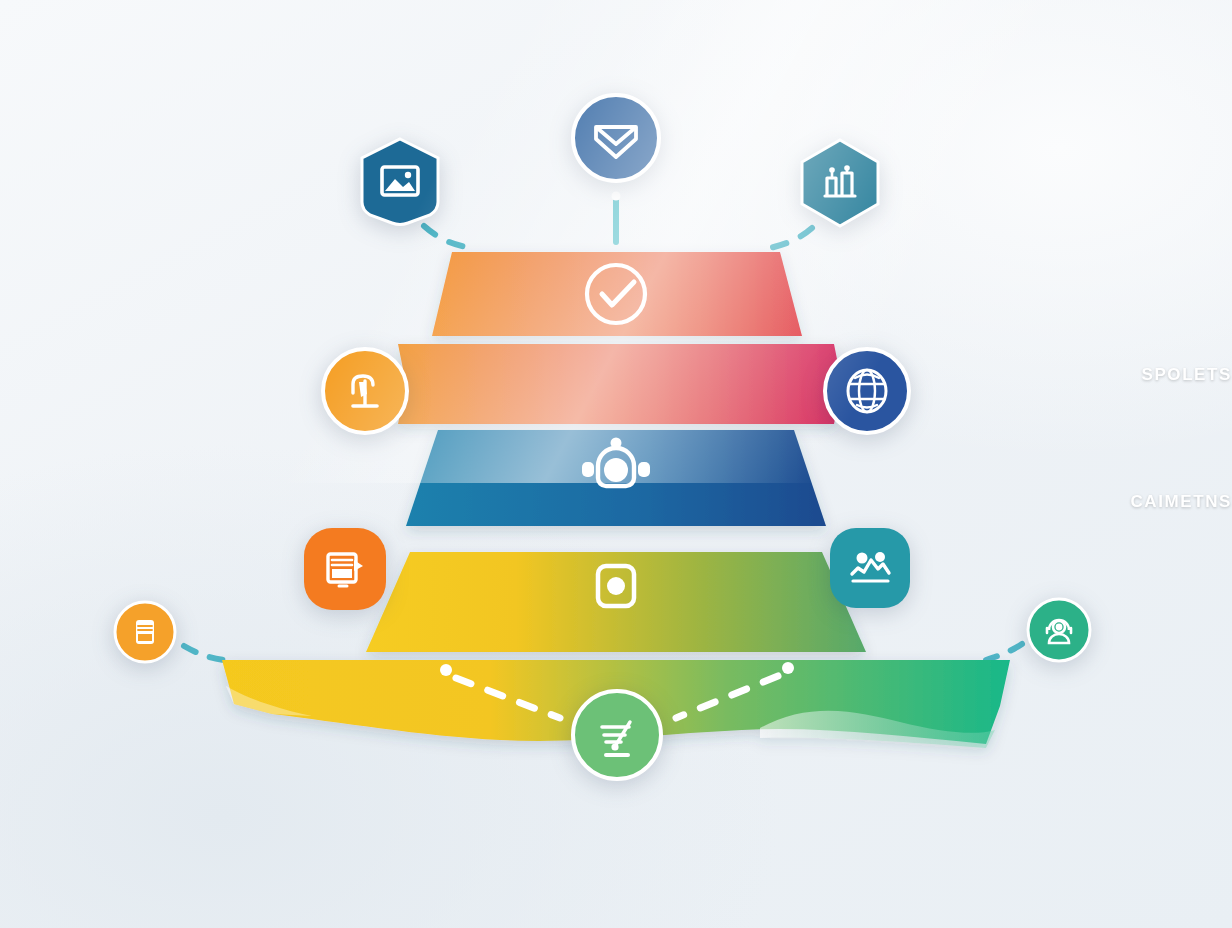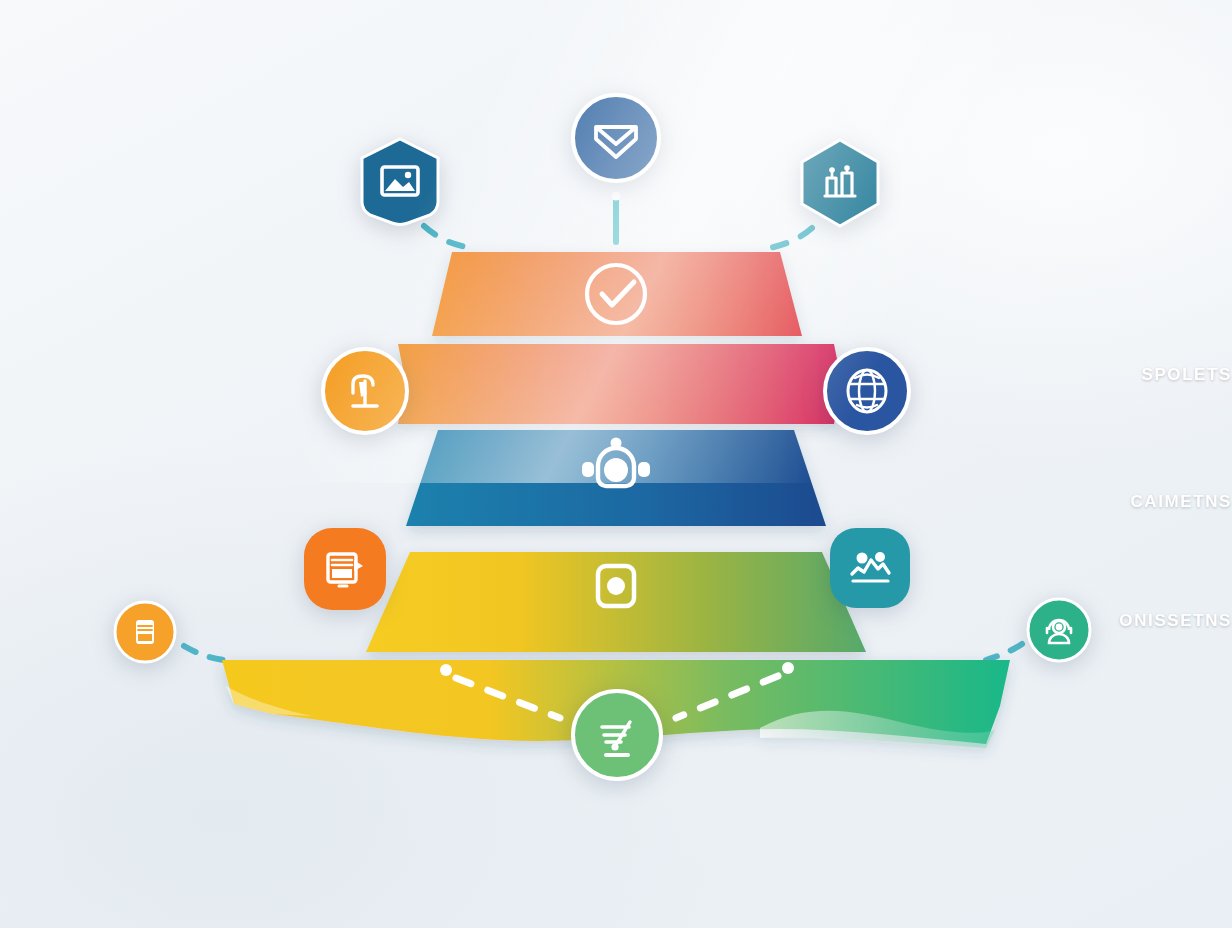--- a/index.html
+++ b/index.html
@@ -192,21 +192,20 @@
       <path d="M 456 678 L 560 718" stroke="#ffffff" stroke-width="7" stroke-linecap="round" stroke-dasharray="16 18" fill="none"></path>
     </g>
     <g>
       <circle cx="788" cy="668" r="6" fill="#ffffff"></circle>
       <path d="M 778 676 L 676 718" stroke="#ffffff" stroke-width="7" stroke-linecap="round" stroke-dasharray="16 18" fill="none"></path>
     </g>
   </svg>
 
   <div id="label-t2" class="tier-label">SPOLETS</div>
   <div id="label-t3" class="tier-label">CAIMETNS</div>
-  <div id="label-t4" class="tier-label">ONISSETNS</div>
 
   <div class="badge" id="badge-image">
     <svg class="badge-shape" viewBox="0 0 84 90">
       <path d="M 42 3 L 80 22 V 66 Q 80 74 72 79 L 50 87 Q 42 90 34 87 L 12 79 Q 4 74 4 66 V 22 Z" fill="#1d6a96" stroke="#ffffff" stroke-width="3"></path>
     </svg>
     <svg class="badge-glyph" width="46" height="46" viewBox="0 0 46 46">
       <rect x="5" y="9" width="36" height="28" rx="2.5" fill="none" stroke="#ffffff" stroke-width="3.6"></rect>
       <path d="M 8 33 L 18 21 L 26 29 L 32 24 L 38 33 Z" fill="#ffffff"></path>
       <circle cx="31" cy="17" r="3.2" fill="#ffffff"></circle>
     </svg>

